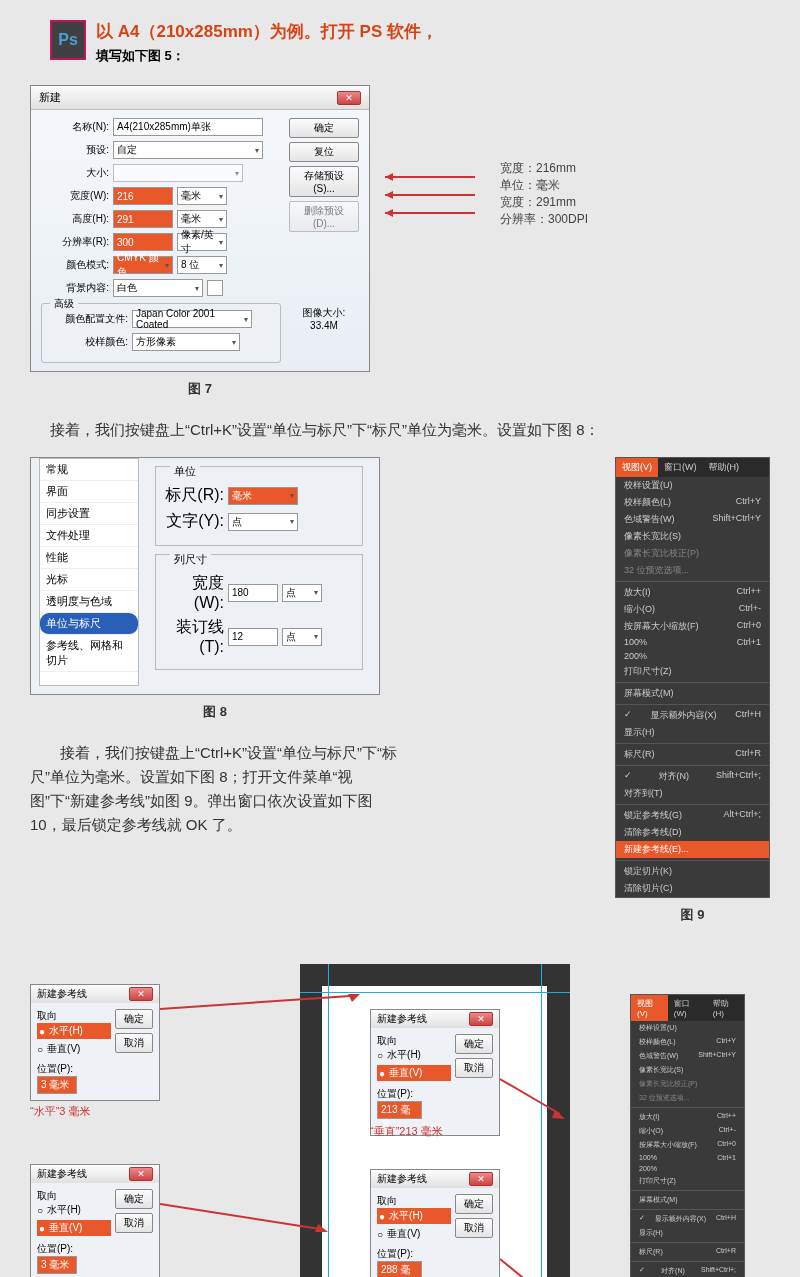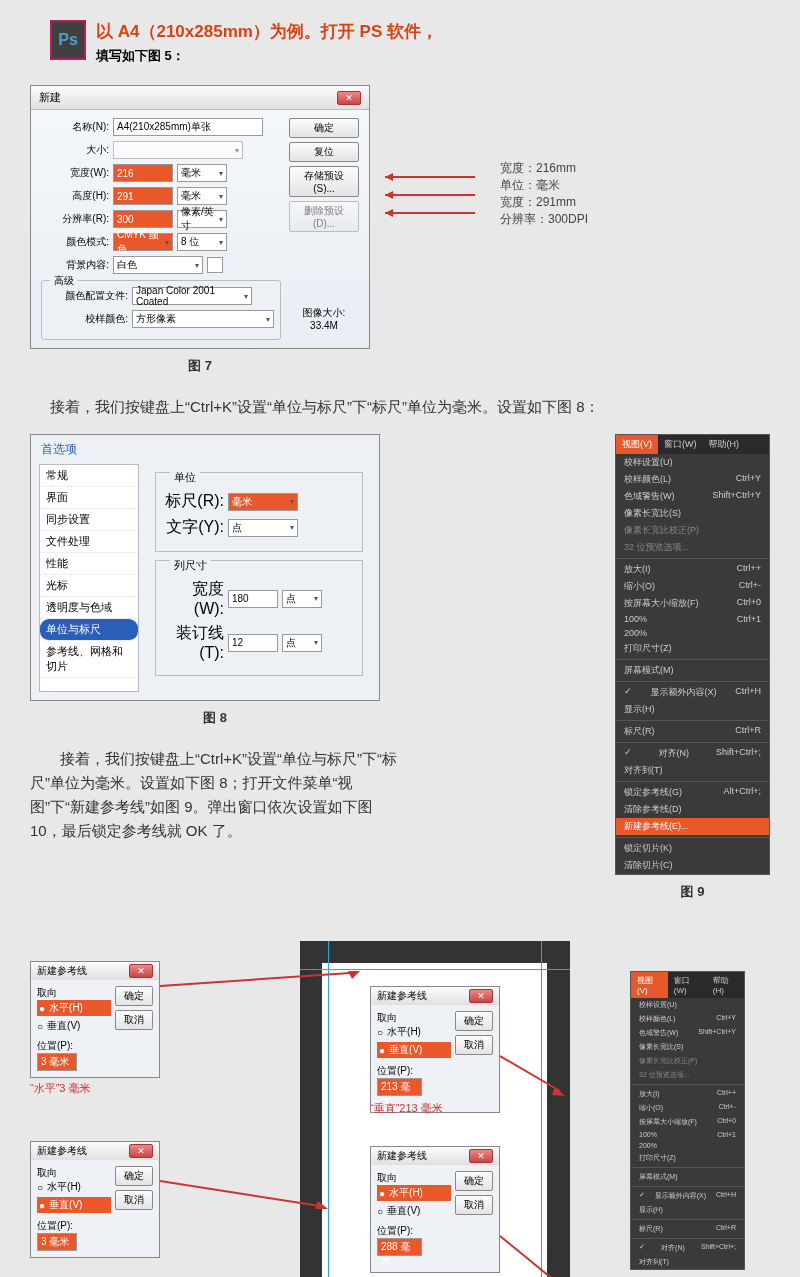--- a/index.html
+++ b/index.html
@@ -85,20 +85,26 @@
       <span class="close-btn">✕</span>
     </div>
     <div class="dialog-body">
       <div class="main-cols">
         <div class="fig7-left">
           <div class="form-row">
                   <span class="label-r">名称(N):</span>
                   <input class="input-text" style="width: 150px;" value="A4(210x285mm)单张">
                 </div>
           <div class="form-row">
+                  <span class="label-r">预设:</span>
+                  <div class="select-box" style="width:150px">
+                    <span>自定</span>
+                  </div>
+                </div>
+          <div class="form-row">
                   <span class="label-r" style="padding-left:20px">大小:</span>
                   <div class="select-box" style="width:130px;opacity:0.6">
                     <span></span>
                   </div>
                 </div>
           <div class="form-row">
                   <span class="label-r">宽度(W):</span>
                   <input class="input-text input-hl" style="width: 60px;" value="216">
                   <div class="select-box" style="width:50px">
                     <span>毫米</span>
@@ -137,21 +143,21 @@
           <div class="groupbox" style="background:#edf0f4">
             <div class="groupbox-title">高级</div>
             <div class="form-row">
                     <span class="label-r" style="width:80px">颜色配置文件:</span>
                     <div class="select-box" style="width:120px">
                       <span>Japan Color 2001 Coated</span>
                     </div>
                   </div>
             <div class="form-row">
                     <span class="label-r" style="width:80px">校样颜色:</span>
-                    <div class="select-box" style="width:142px">
+                    <div class="select-box" style="width:108px">
                       <span>方形像素</span>
                     </div>
                   </div>
           </div>
         </div>
         <div class="fig7-right">
           <div class="btn">确定</div>
           <div class="btn">复位</div>
           <div class="btn">存储预设(S)...</div>
           <div class="btn" style="opacity:0.5">删除预设(D)...</div>
@@ -180,21 +186,20 @@
     <div class="annot">分辨率：300DPI</div>
   </div>
 </div>
 <div class="caption" style="width:340px">图 7</div>
 
 <div class="body-text">接着，我们按键盘上“Ctrl+K”设置“单位与标尺”下“标尺”单位为毫米。设置如下图 8：</div>
 
 <div class="fig8-wrap">
   <div>
     <div class="fig8-dialog">
-      <div style="padding:6px 10px;font-size:12px;color:#2a5fb8">首选项</div>
       <div style="display:flex;gap:8px;padding:0 8px 8px">
         <div class="fig8-sidebar" id="fig8-sidebar">
                 <div class="side-item">常规</div>
                 <div class="side-item">界面</div>
                 <div class="side-item">同步设置</div>
                 <div class="side-item">文件处理</div>
                 <div class="side-item">性能</div>
                 <div class="side-item">光标</div>
                 <div class="side-item">透明度与色域</div>
                 <div class="side-item sel">单位与标尺</div>

